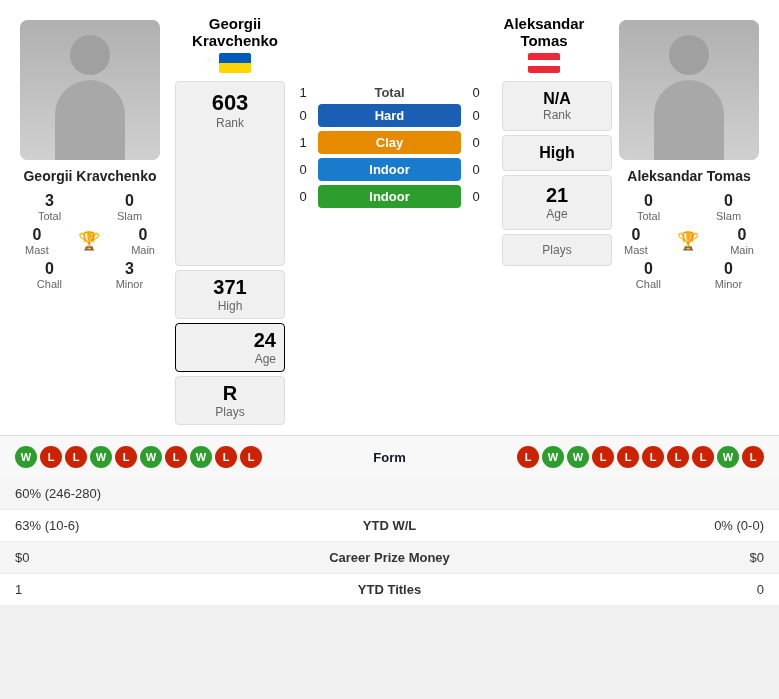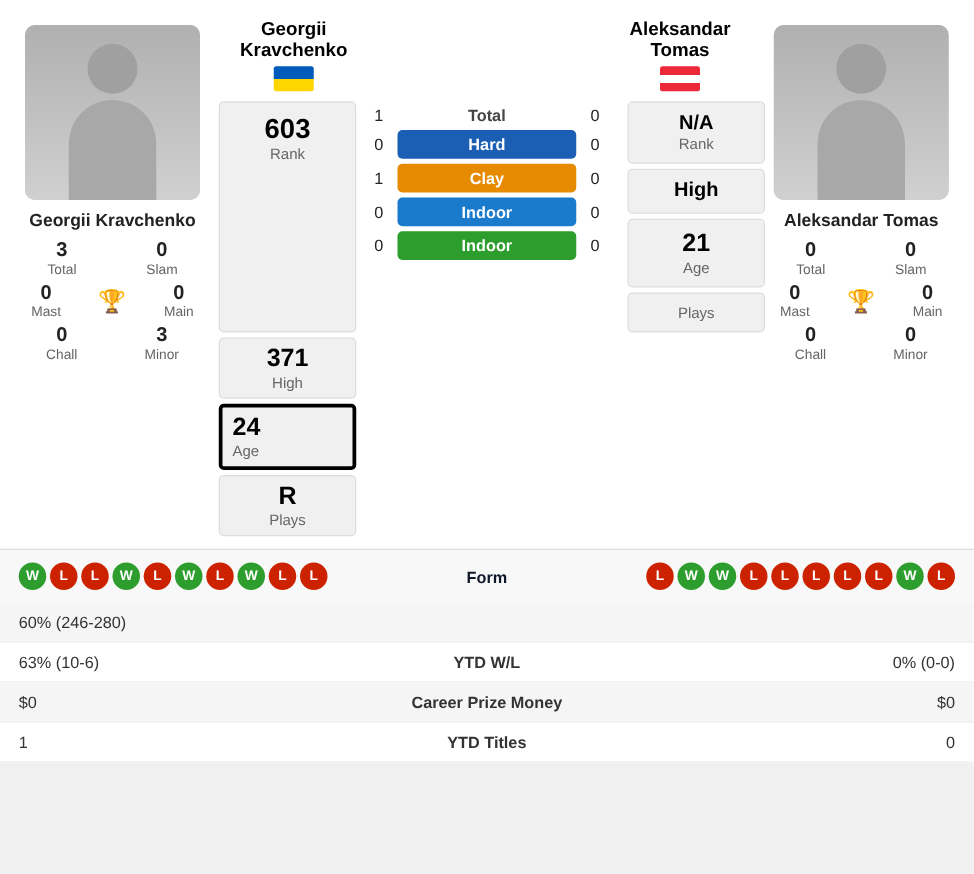--- a/index.html
+++ b/index.html
@@ -171,21 +171,21 @@
           </div>
         </div>
       </div>
 
       <div style="display:flex;justify-content:flex-start;width:100%;margin-top:4px;">
         <div style="width:110px;display:flex;flex-direction:column;gap:4px;">
           <div style="background:#f0f0f0;border:1px solid #ddd;border-radius:4px;width:110px;padding:5px 24px;text-align:center;">
             <div style="font-size:20px;font-weight:bold;">371</div>
             <div style="font-size:12px;color:#666;">High</div>
           </div>
-          <div style="background:#f0f0f0;border:3px solid #000000;border-radius:4px;width:110px;padding:5px 8px;text-align:left;">
+          <div style="background:#f0f0f0;border:1px solid #000000;border-radius:4px;width:110px;padding:5px 8px;text-align:right;">
             <div style="font-size:20px;font-weight:bold;">24</div>
             <div style="font-size:12px;color:#666;">Age</div>
           </div>
           <div style="background:#f0f0f0;border:1px solid #ddd;border-radius:4px;width:110px;padding:5px 8px;text-align:center;">
             <div style="font-size:20px;font-weight:bold;">R</div>
             <div style="font-size:12px;color:#666;">Plays</div>
           </div>
         </div>
       </div>
     </div>

